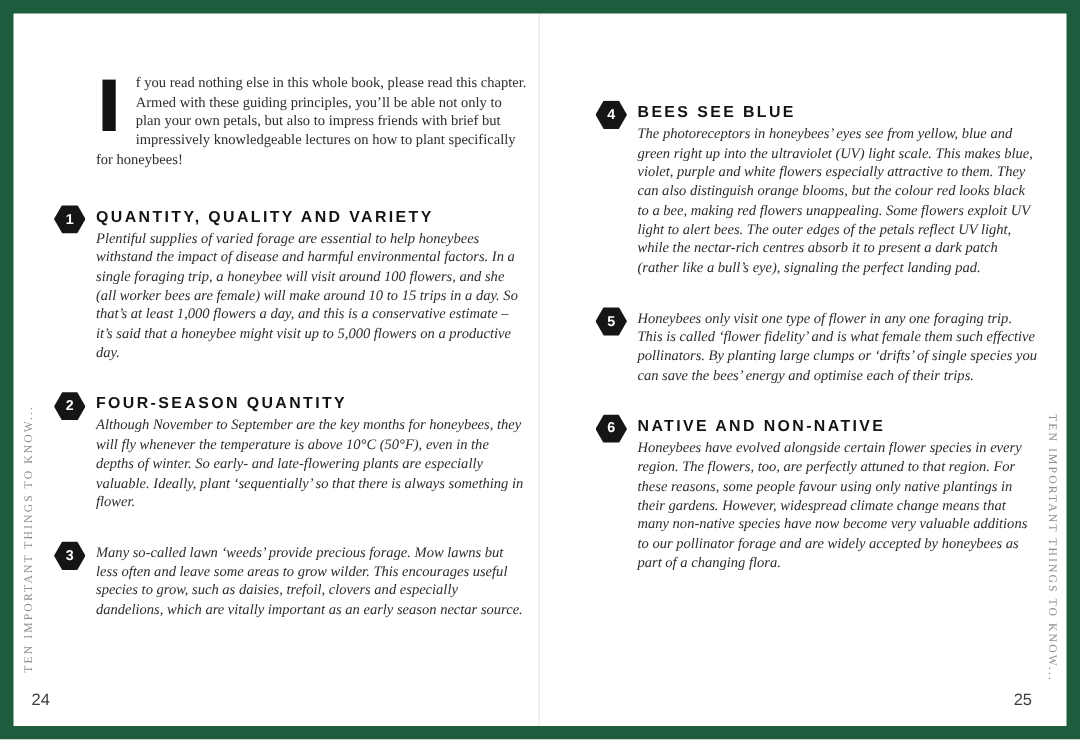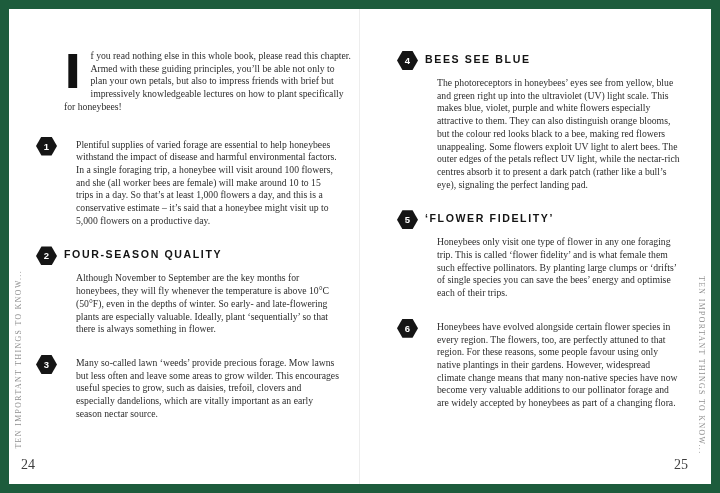--- a/index.html
+++ b/index.html
@@ -29,34 +29,34 @@
   .sec{position:relative;margin-top:21px;}
   .sec.first{margin-top:0;}
   .badge{
     position:absolute;left:-28px;top:-2px;width:21px;height:19px;
     background:#151515;color:#fff;
     clip-path:polygon(26% 0,74% 0,100% 50%,74% 100%,26% 100%,0 50%);
     display:flex;align-items:center;justify-content:center;
     font:700 9.5px "Liberation Sans",sans-serif;
   }
   .sec h3{
-    margin:0 0 3px 0;font-family:"Liberation Sans",sans-serif;
+    margin:16px 0 3px 0;font-family:"Liberation Sans",sans-serif;
     font-weight:700;font-size:10.6px;letter-spacing:1.6px;color:#141414;
   }
-  .sec p{margin:12px;font-size:9.7px;line-height:12.7px;color:#2d2d2d;}
+  .sec p{margin:0;font-size:9.7px;line-height:12.7px;color:#2d2d2d;font-style:italic;}
 
   .runhead{
     position:absolute;font-size:7.8px;letter-spacing:1.4px;color:#8e8e8e;
     font-family:"Liberation Serif",serif;white-space:nowrap;z-index:4;
   }
   .run-left{left:14px;bottom:44px;writing-mode:vertical-rl;transform:rotate(180deg);}
   .run-right{right:14px;bottom:38px;writing-mode:vertical-rl;}
   .pn{
-    position:absolute;bottom:20px;font-size:14px;color:#3e3e3e;
-    font-family:Liberation Serif, serif;z-index:4;
+    position:absolute;bottom:20px;font-size:11px;color:#3e3e3e;
+    font-family:Liberation Sans, sans-serif;z-index:4;
   }
   .pn-left{left:21px;}
   .pn-right{right:32px;}
 </style>
 </head>
 <body>
 
 <div class="frame"></div>
 <div class="gutter"></div>
 
@@ -66,28 +66,29 @@
 <div class="pn pn-right">25</div>
 
 <div class="col col-left">
 
   <p class="intro"><span class="dropcap">I</span><span>f you read nothing else in this whole book, please read this chapter. Armed with these guiding principles, you’ll be able not only to plan your own petals, but also to impress friends with brief but impressively knowledgeable lectures on how to plant specifically for honeybees!</span></p>
 
   <section class="sec first">
     <span class="badge">
         <span>1</span>
       </span>
+    <h3>QUANTITY, QUALITY AND VARIETY</h3>
     <p>Plentiful supplies of varied forage are essential to help honeybees withstand the impact of disease and harmful environmental factors. In a single foraging trip, a honeybee will visit around 100 flowers, and she (all worker bees are female) will make around 10 to 15 trips in a day. So that’s at least 1,000 flowers a day, and this is a conservative estimate – it’s said that a honeybee might visit up to 5,000 flowers on a productive day.</p>
   </section>
 
   <section class="sec">
     <span class="badge">
         <span>2</span>
       </span>
-    <h3>FOUR-SEASON QUALITY</h3>
+    <h3>FOUR-SEASON QUANTITY</h3>
     <p>Although November to September are the key months for honeybees, they will fly whenever the temperature is above 10°C (50°F), even in the depths of winter. So early- and late-flowering plants are especially valuable. Ideally, plant ‘sequentially’ so that there is always something in flower.</p>
   </section>
 
   <section class="sec">
     <span class="badge">
         <span>3</span>
       </span>
     <p>Many so-called lawn ‘weeds’ provide precious forage. Mow lawns but less often and leave some areas to grow wilder. This encourages useful species to grow, such as daisies, trefoil, clovers and especially dandelions, which are vitally important as an early season nectar source.</p>
   </section>
 
@@ -100,24 +101,24 @@
         <span>4</span>
       </span>
     <h3>BEES SEE BLUE</h3>
     <p>The photoreceptors in honeybees’ eyes see from yellow, blue and green right up into the ultraviolet (UV) light scale. This makes blue, violet, purple and white flowers especially attractive to them. They can also distinguish orange blooms, but the colour red looks black to a bee, making red flowers unappealing. Some flowers exploit UV light to alert bees. The outer edges of the petals reflect UV light, while the nectar-rich centres absorb it to present a dark patch (rather like a bull’s eye), signaling the perfect landing pad.</p>
   </section>
 
   <section class="sec">
     <span class="badge">
         <span>5</span>
       </span>
-    <h3>‘FLOWER FIDELITY’</h3>
     <p>Honeybees only visit one type of flower in any one foraging trip. This is called ‘flower fidelity’ and is what female them such effective pollinators. By planting large clumps or ‘drifts’ of single species you can save the bees’ energy and optimise each of their trips.</p>
   </section>
 
   <section class="sec">
     <span class="badge">
         <span>6</span>
       </span>
+    <h3>NATIVE AND NON-NATIVE</h3>
     <p>Honeybees have evolved alongside certain flower species in every region. The flowers, too, are perfectly attuned to that region. For these reasons, some people favour using only native plantings in their gardens. However, widespread climate change means that many non-native species have now become very valuable additions to our pollinator forage and are widely accepted by honeybees as part of a changing flora.</p>
   </section>
 
 </div>
 
 </body></html>

